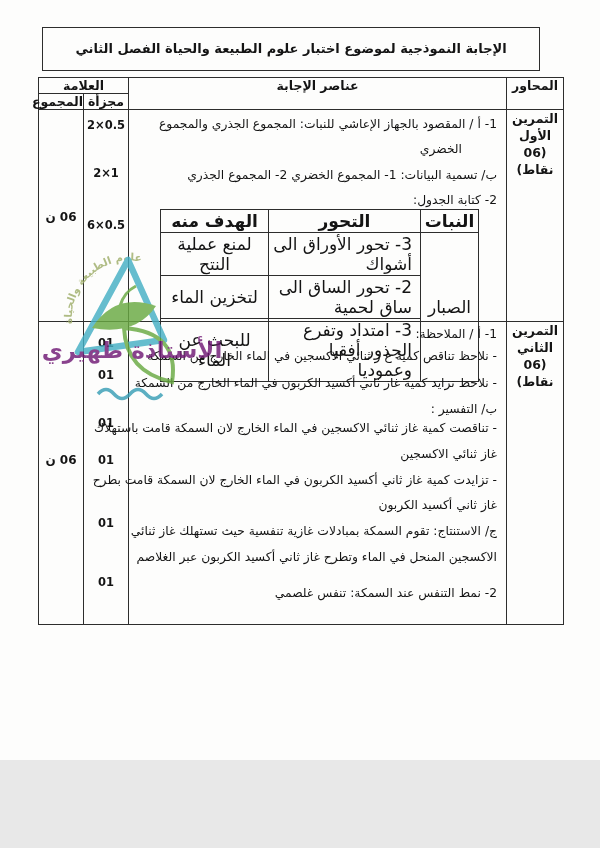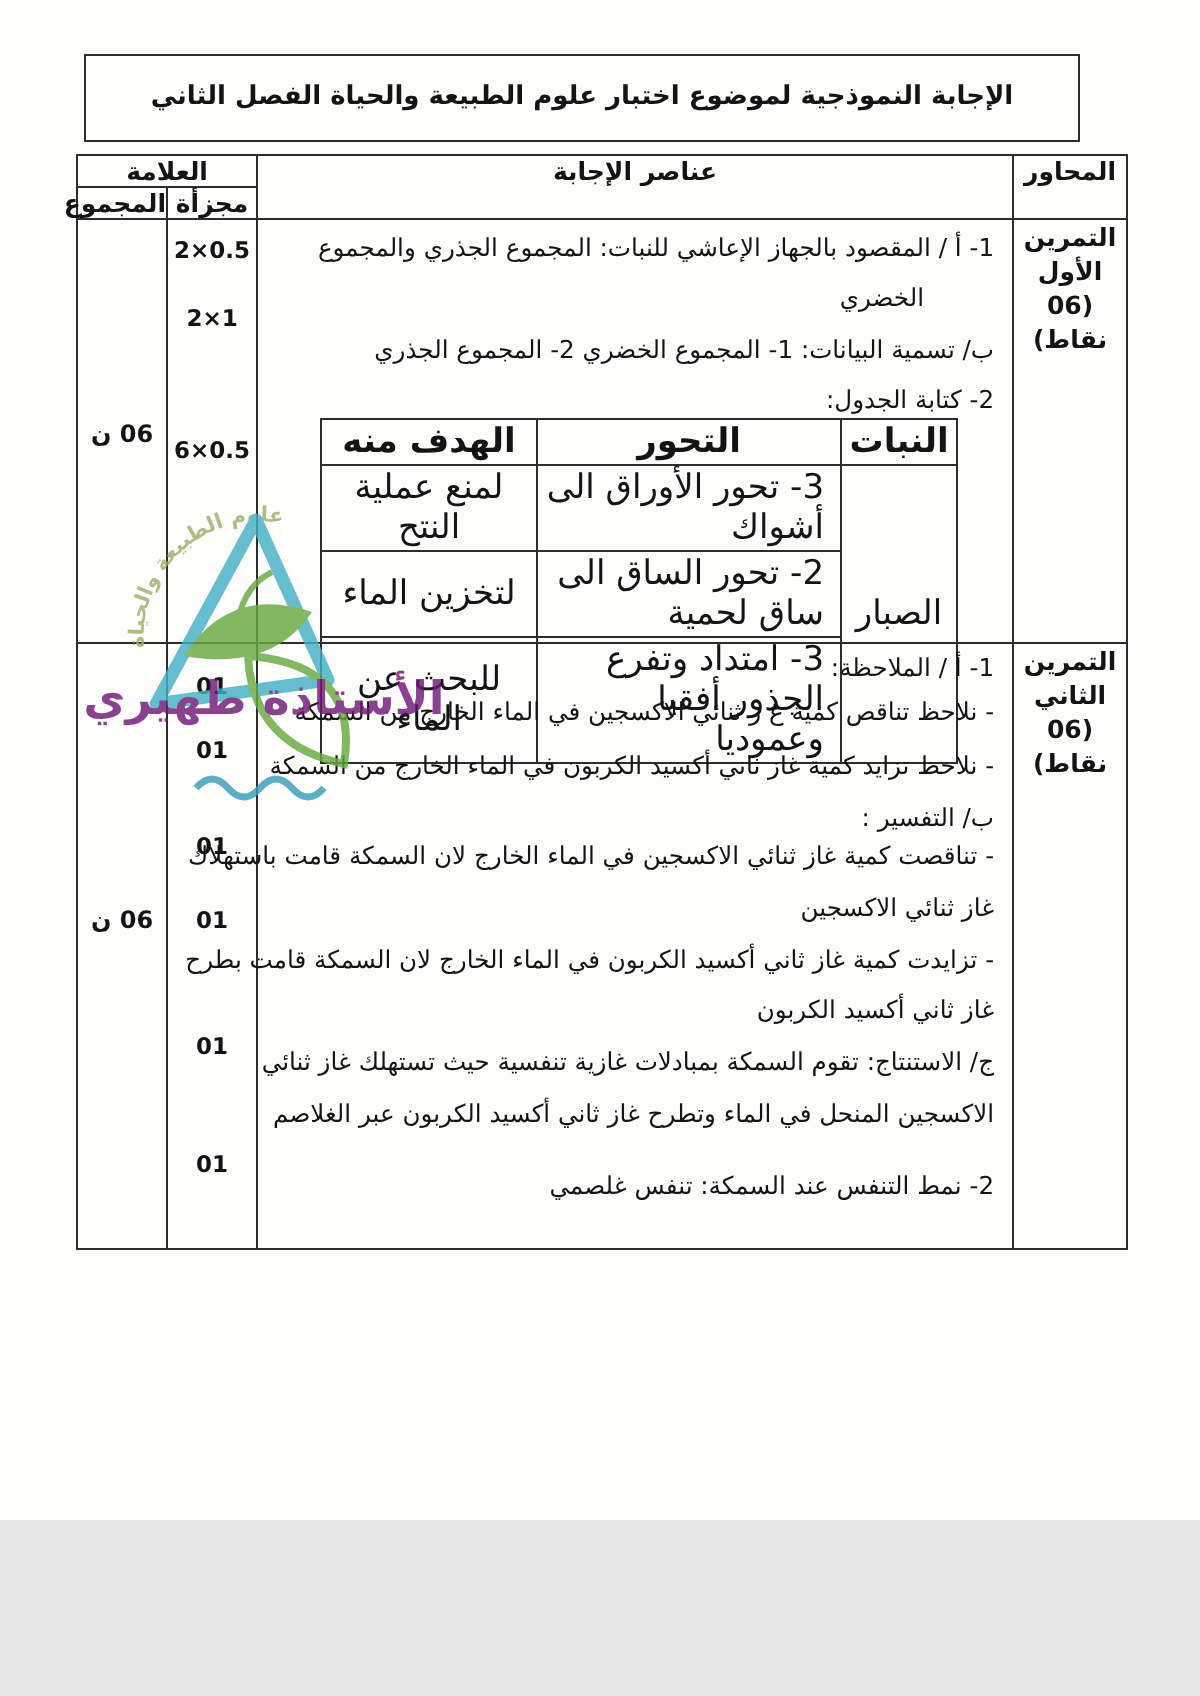--- a/index.html
+++ b/index.html
@@ -134,21 +134,21 @@
           </tr>
           <tr style="height:36px;">
             <td class="mod" style="white-space:normal;">3- امتداد وتفرع الجذور أفقيا وعموديا</td>
             <td>للبحث عن الماء</td>
           </tr>
         </tbody>
             </table>
       </td>
       <td class="marks-cell">
         <span class="mark" style="top:8px;">2×0.5</span>
-        <span class="mark" style="top:42px;">2×1</span>
+        <span class="mark" style="top:56px;">2×1</span>
         <span class="mark" style="top:108px;">6×0.5</span>
       </td>
       <td class="marks-cell">
         <span class="total-mark" style="top:100px;">06 ن</span>
       </td>
     </tr>
 
     <tr style="height:303px;">
       <td class="axis-cell">
         <div>التمرين</div>

